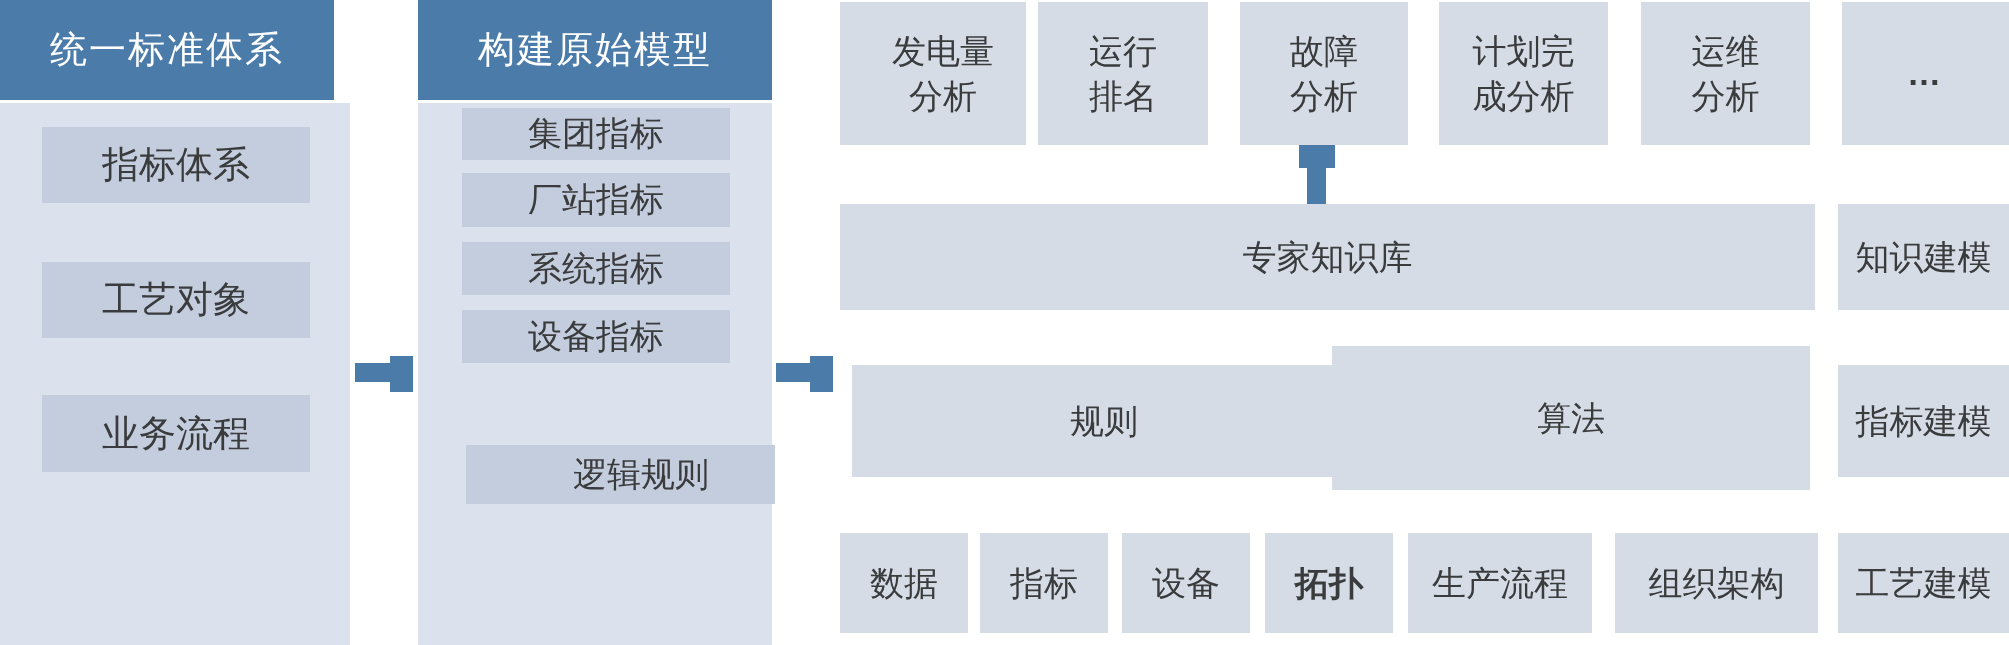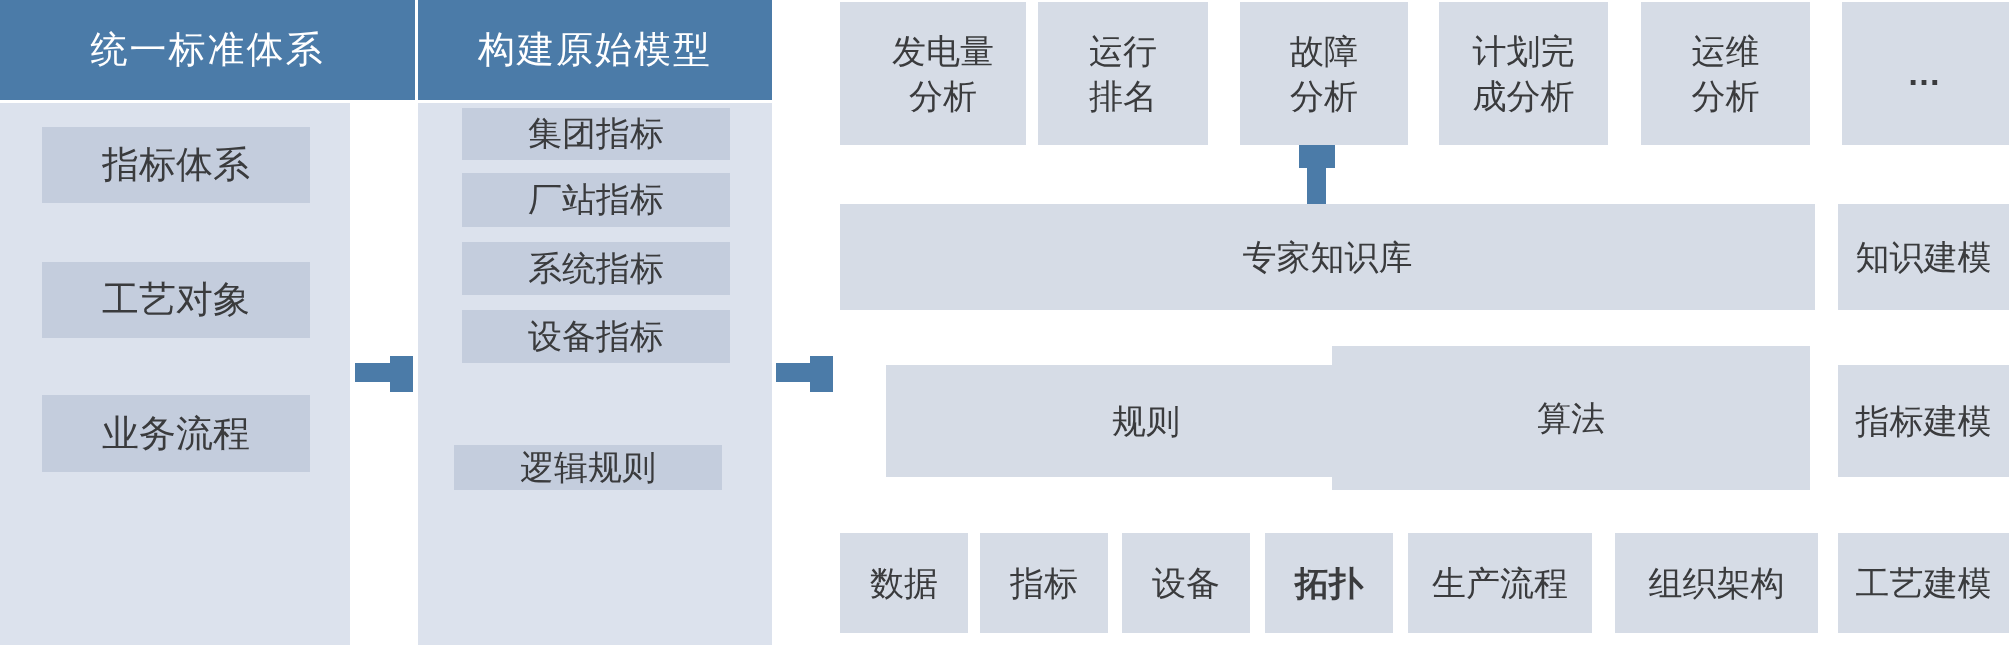--- a/index.html
+++ b/index.html
@@ -42,21 +42,21 @@
   .rbox span{white-space:pre-line;}
   .rbox.dots{font-size:34px;font-weight:bold;letter-spacing:3px;}
   .arrow{position:absolute;}
   .arrow .part{position:absolute;background:#4b7ba8;}
 </style>
 </head>
 <body>
 
 <div class="canvas">
 
-  <div class="col-header" style="left:0;top:0;width:415px;height:100px;">
+  <div class="col-header" style="left:0;top:0;width:334px;height:100px;">
     <span>统一标准体系</span>
   </div>
   <div class="col-panel" style="left:0;top:103px;width:350px;height:542px;"></div>
   <div class="col-item big" style="left:42px;top:127px;width:268px;height:76px;">
     <span>指标体系</span>
   </div>
   <div class="col-item big" style="left:42px;top:262px;width:268px;height:76px;">
     <span>工艺对象</span>
   </div>
   <div class="col-item big" style="left:42px;top:395px;width:268px;height:77px;">
@@ -77,21 +77,21 @@
   </div>
   <div class="col-item small" style="left:462px;top:173px;width:268px;height:54px;">
     <span>厂站指标</span>
   </div>
   <div class="col-item small" style="left:462px;top:242px;width:268px;height:53px;">
     <span>系统指标</span>
   </div>
   <div class="col-item small" style="left:462px;top:310px;width:268px;height:53px;">
     <span>设备指标</span>
   </div>
-  <div class="col-item small" style="left:454px;top:445px;width:268px;height:45px;">
+  <div class="col-item small" style="left:466px;top:445px;width:268px;height:59px;padding-left:41px;">
     <span>逻辑规则</span>
   </div>
 
   <div class="arrow" style="left:776px;top:356px;width:57px;height:36px;">
     <div class="part" style="left:0;top:7px;width:34px;height:19px;"></div>
     <div class="part" style="left:34px;top:0;width:23px;height:36px;"></div>
   </div>
 
   <div class="rbox" style="left:840px;top:2px;width:166px;height:143px;padding-left:20px;">
     <span>发电量
@@ -122,21 +122,21 @@
     <div class="part" style="left:8px;top:23px;width:19px;height:36px;"></div>
   </div>
 
   <div class="rbox" style="left:840px;top:204px;width:975px;height:106px;">
     <span>专家知识库</span>
   </div>
   <div class="rbox" style="left:1838px;top:204px;width:171px;height:106px;">
     <span>知识建模</span>
   </div>
 
-  <div class="rbox" style="left:886px;top:365px;width:504px;height:112px;padding-left:8px;">
+  <div class="rbox" style="left:852px;top:365px;width:504px;height:112px;">
     <span>规则</span>
   </div>
   <div class="rbox" style="left:1332px;top:346px;width:478px;height:144px;">
     <span>算法</span>
   </div>
   <div class="rbox" style="left:1838px;top:365px;width:171px;height:112px;">
     <span>指标建模</span>
   </div>
 
   <div class="rbox" style="left:840px;top:533px;width:128px;height:100px;">

